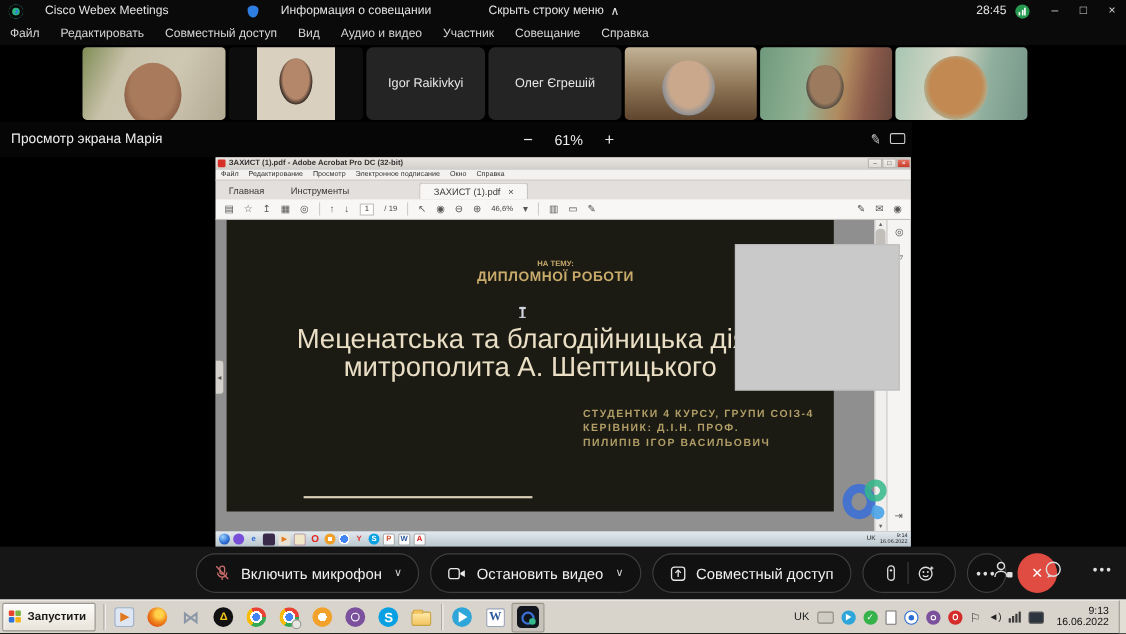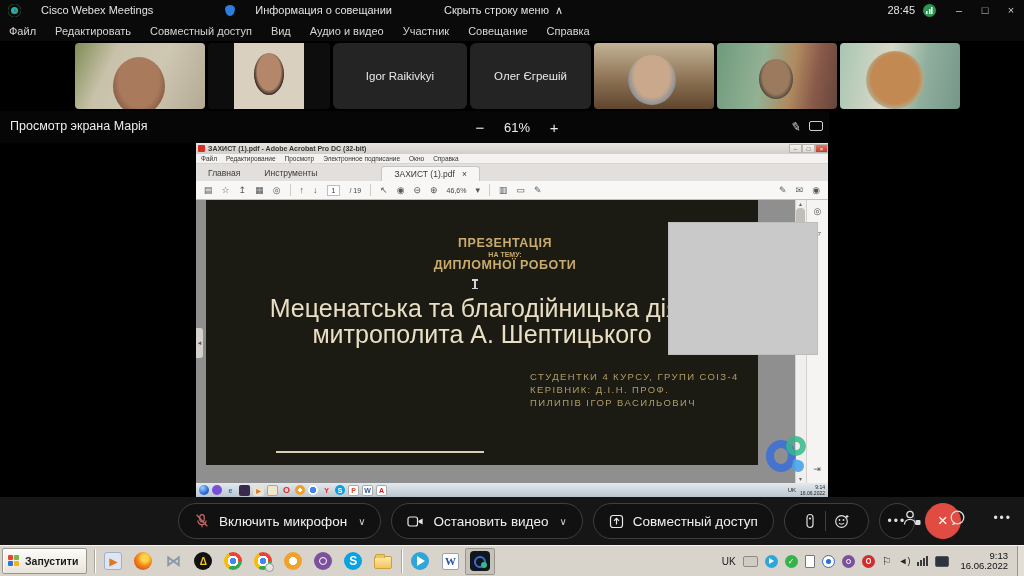--- a/index.html
+++ b/index.html
@@ -29,21 +29,21 @@
 
   
   #videostrip{left:0;top:41px;width:1024px;height:70px;background:#000;display:flex;gap:3px;padding:2px 0 0 75px;}
   .vtile{height:66px;border-radius:4px;overflow:hidden;position:relative;flex:none;}
   .vname{background:#242424;border-radius:6px;display:flex;align-items:center;justify-content:center;color:#e8e8e8;font-size:11.5px;}
   .face{position:absolute;border-radius:50%;}
   .v1{width:130px;background:linear-gradient(115deg,#7f8d55 0%,#c9c2ab 28%,#cec7b2 60%,#b4aa94 100%);}
   .v1 .face{left:38px;top:14px;width:52px;height:58px;background:radial-gradient(ellipse at 50% 40%,#a97a5c 0 55%,#8a5f46 75%,transparent 78%);}
   .v2{width:122px;background:linear-gradient(90deg,#0d0d0d 0 21%,#d9d0c0 21% 79%,#0d0d0d 79%);}
   .v2 .face{left:46px;top:10px;width:30px;height:42px;background:radial-gradient(ellipse at 50% 45%,#b5876a 0 55%,#2c2420 72%,transparent 76%);}
-  .v3{width:134px;}
+  .v3{width:108px;}
   .v4{width:121px;}
   .v5{width:120px;background:linear-gradient(180deg,#c3b296 0%,#8d7354 55%,#5f452e 100%);}
   .v5 .face{left:34px;top:12px;width:48px;height:50px;background:radial-gradient(ellipse at 50% 42%,#c9a88c 0 52%,#8f9296 70%,transparent 76%);}
   .v6{width:120px;background:linear-gradient(100deg,#6f9a7d 0%,#93b194 38%,#b08a5f 62%,#8a5a4a 80%,#64463c 100%);}
   .v6 .face{left:42px;top:16px;width:34px;height:40px;background:radial-gradient(ellipse at 50% 45%,#9c7a5e 0 55%,#40413a 75%,transparent 78%);}
   .v7{width:120px;background:linear-gradient(100deg,#a7c6b2 0%,#d9d8c8 40%,#90af9d 68%,#769689 100%);}
   .v7 .face{left:26px;top:8px;width:58px;height:58px;background:radial-gradient(ellipse at 50% 48%,#c28a52 0 58%,#a8bfae 78%,transparent 82%);}
 
   
   #sharebar{left:0;top:111px;width:829px;height:32px;background:#060606;color:#ededed;}
@@ -75,21 +75,21 @@
   #ac-doc{left:0;top:57px;width:632px;height:283px;background:#8f8f8f;overflow:hidden;}
   #slide{left:10px;top:0;width:552px;height:265px;background:#1b1b14;}
   #sl-heading{left:0;top:36px;width:100%;text-align:center;transform:translateX(23px);color:#c9ab6c;font-weight:bold;}
   #sl-h1{font-size:12.5px;letter-spacing:.5px;}
   #sl-h2{font-size:7px;margin-top:1px;}
   #sl-h3{font-size:12.5px;letter-spacing:.5px;}
   #sl-cursor{left:268px;top:79px;width:2px;height:10px;background:#cfd4dd;}
   #sl-cursor:before,#sl-cursor:after{content:"";position:absolute;left:-2px;width:6px;height:1.5px;background:#cfd4dd;}
   #sl-cursor:before{top:0;} #sl-cursor:after{bottom:0;}
   #sl-title{left:0;top:95px;width:100%;text-align:center;color:#eadfc5;font-size:25px;line-height:26px;}
-  #sl-info{left:324px;top:170px;color:#b09d66;font-size:9.5px;font-weight:normal;letter-spacing:1.4px;line-height:13px;}
+  #sl-info{left:324px;top:170px;color:#b09d66;font-size:9.5px;font-weight:bold;letter-spacing:1.4px;line-height:13px;}
   #sl-line{left:70px;top:251px;width:208px;height:2px;background:#d8cfb4;}
   #gray-box{left:472px;top:22px;width:150px;height:133px;background:#c9c9c9;box-shadow:0 0 0 1px #bdbdbd inset;z-index:5;}
   #left-pane-tab{left:0;top:128px;width:7px;height:30px;background:#d4d1cd;color:#555;font-size:7px;display:flex;align-items:center;justify-content:center;border-radius:0 3px 3px 0;}
   #ac-scroll{left:599px;top:0;width:11px;height:283px;background:#f0efee;border-left:1px solid #d5d2ce;}
   #ac-thumb{left:600px;top:8px;width:9px;height:42px;background:#c2bfbb;border-radius:4px;}
   .scr-arr{left:599px;width:11px;height:8px;color:#666;font-size:6px;text-align:center;line-height:8px;}
   #ac-side{left:610px;top:0;width:22px;height:283px;background:#f5f4f3;border-left:1px solid #d5d2ce;display:flex;flex-direction:column;align-items:center;gap:12px;padding-top:6px;font-size:9px;color:#555;}
   #side-bottom{left:610px;top:264px;width:22px;text-align:center;font-size:9px;color:#555;}
   #watermark{left:570px;top:236px;width:44px;height:42px;z-index:6;}
   .wm-blue{position:absolute;left:0;top:4px;width:30px;height:32px;border-radius:50%;border:8px solid #3a6fd8;opacity:.85;}
@@ -274,21 +274,20 @@
       <span class="tb-right">
         <span>✎</span>
         <span>✉</span>
         <span>◉</span>
       </span>
     </div>
 
     <div id="ac-doc" class="abs">
       <div id="slide" class="abs">
         <div id="sl-heading" class="abs">
-          <div id="sl-h1">ПРЕЗЕНТАЦІЯ</div>
           <div id="sl-h2">НА ТЕМУ:</div>
           <div id="sl-h3">ДИПЛОМНОЇ РОБОТИ</div>
         </div>
         <div id="sl-cursor" class="abs"></div>
         <div id="sl-title" class="abs">
           <div>Меценатська та  благодійницька діял</div>
           <div>митрополита А. Шептицького</div>
         </div>
         <div id="sl-info" class="abs">
           <div>СТУДЕНТКИ 4 КУРСУ, ГРУПИ СОІЗ-4</div>

